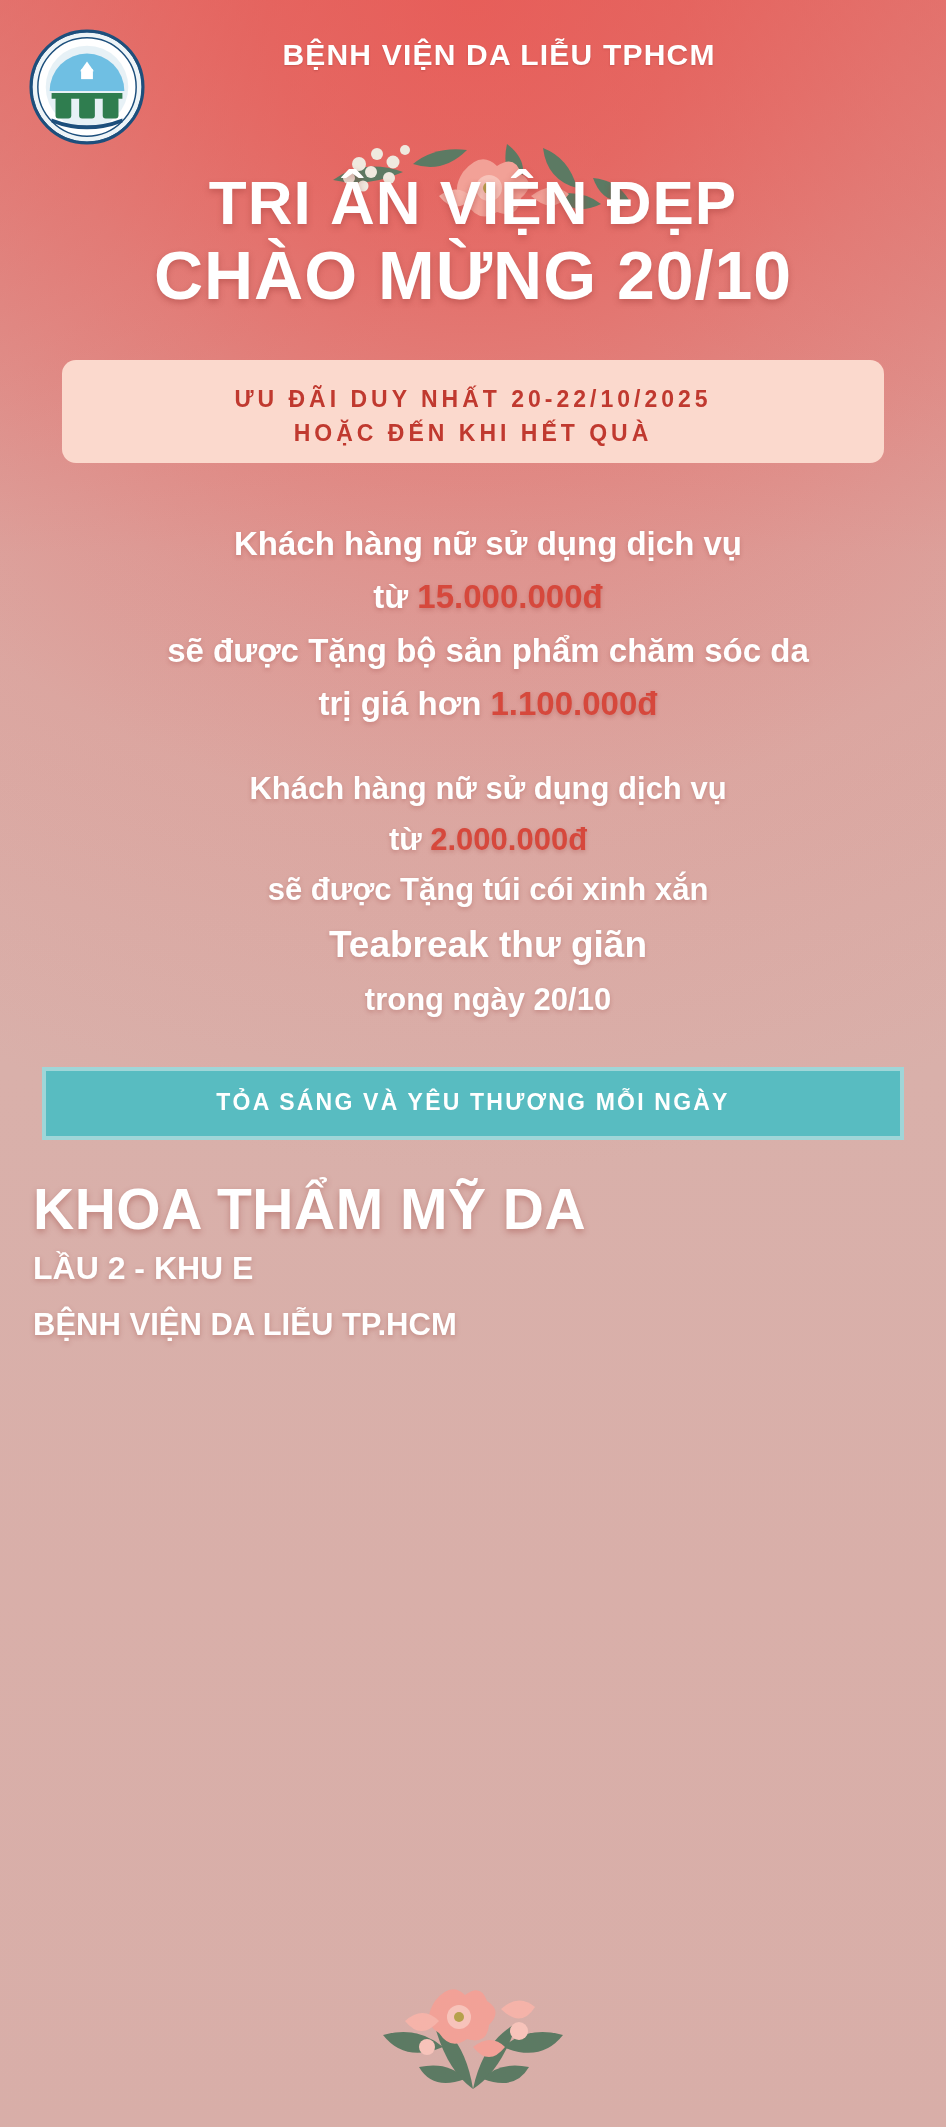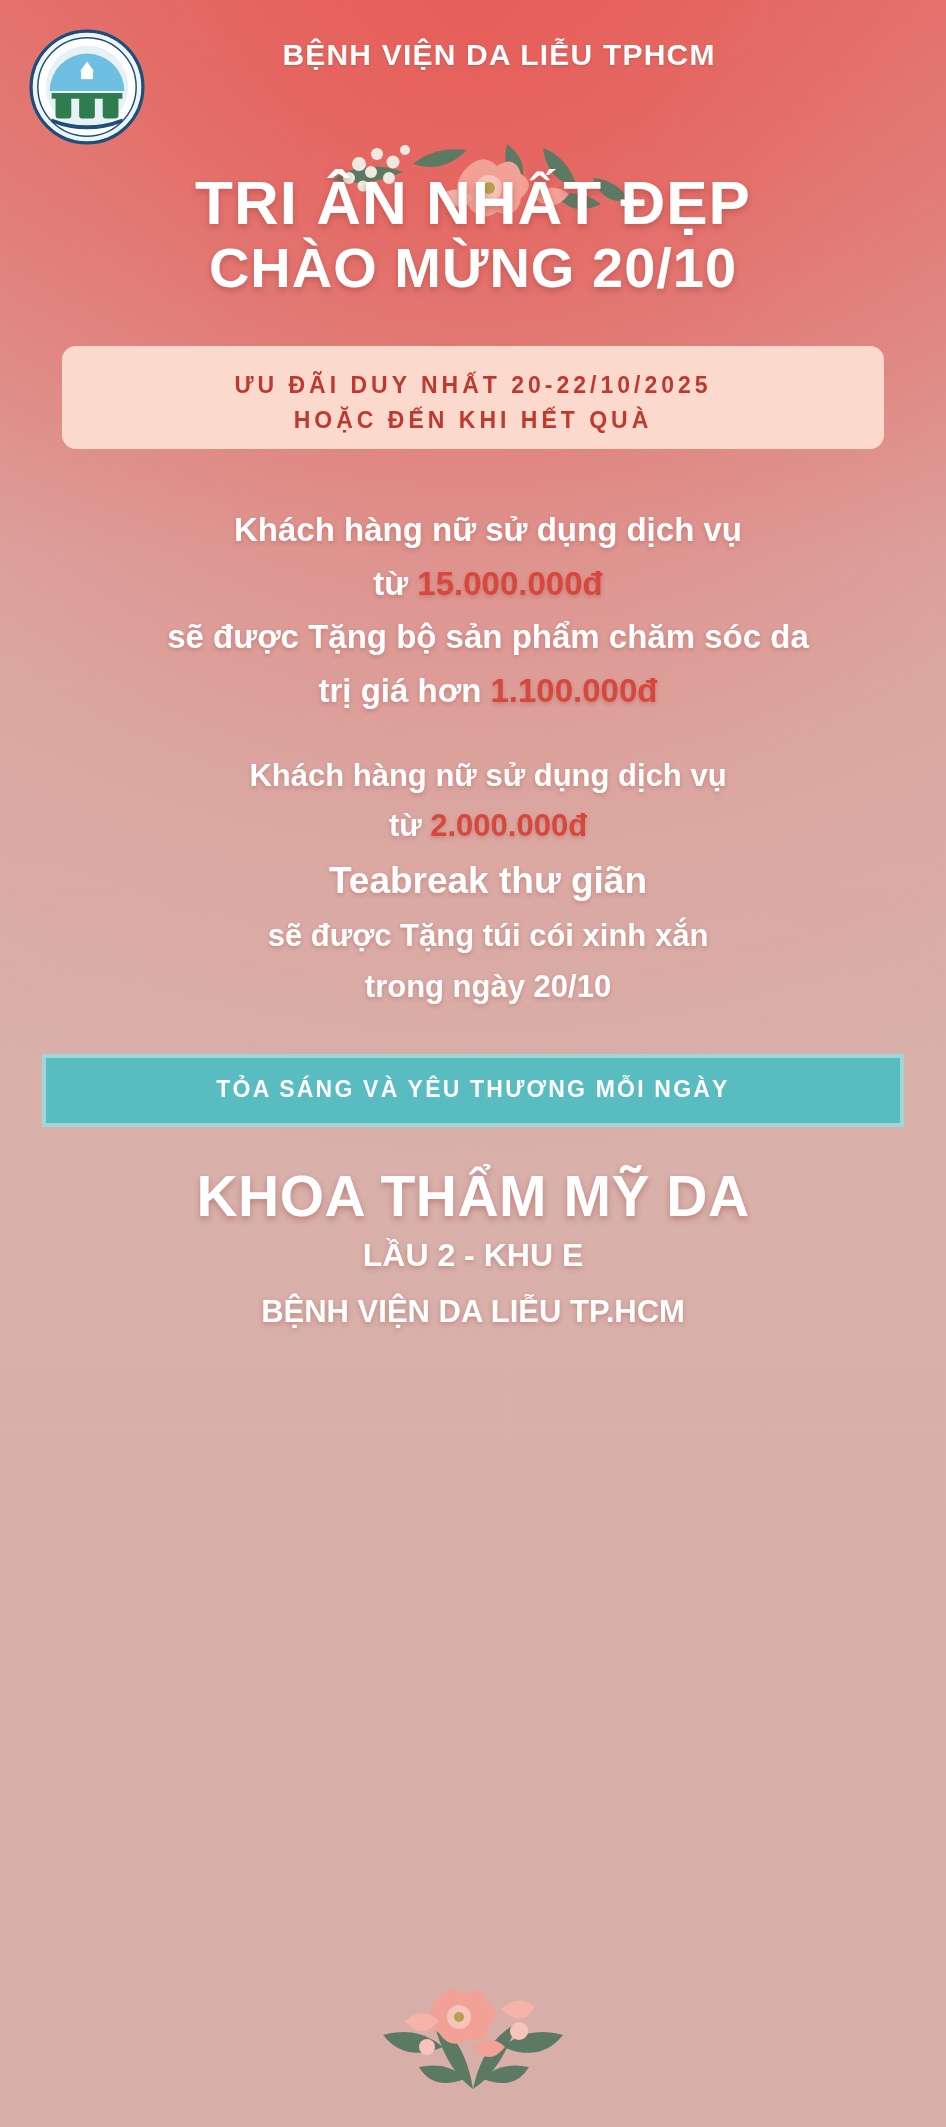--- a/index.html
+++ b/index.html
@@ -78,21 +78,21 @@
     text-align: center;
   }
   .title-line {
     color: #ffffff;
     font-weight: bold;
     letter-spacing: 1px;
     line-height: 1.12;
     text-shadow: 0 3px 6px rgba(160,60,55,0.45);
   }
   .title-line.l1 { font-size: 62px; }
-  .title-line.l2 { font-size: 56px; }
+  .title-line.l2 { font-size: 68px; }
 
   
   .ribbon {
     position: relative;
     margin: 46px 62px 0 62px;
     background: #fbd9cd;
     border-radius: 14px;
     padding: 22px 16px 12px 16px;
     text-align: center;
   }
@@ -140,21 +140,21 @@
     font-weight: bold;
     font-size: 23px;
     letter-spacing: 2.2px;
     line-height: 1.35;
   }
 
   
   .footer {
     position: relative;
     margin-top: 36px;
-    text-align: center;
+    padding-left: 33px;
   }
   .f-dept {
     color: #ffffff;
     font-weight: bold;
     font-size: 57px;
     letter-spacing: 0.5px;
     text-shadow: 0 3px 6px rgba(150,60,55,0.40);
   }
   .f-loc {
     color: #ffffff;
@@ -221,21 +221,21 @@
         <path d="M170 52 q18 -22 34 -6 q18 -12 24 8 q16 10 0 24 q-4 22 -24 14 q-18 12 -30 -8 q-18 -10 -4 -32z" fill="#f2a197"></path>
         <circle cx="196" cy="68" r="13" fill="#f7c3ba"></circle>
         <circle cx="196" cy="68" r="6" fill="#b6a14c"></circle>
         <path d="M238 76 q20 -16 38 -2 q-16 22 -38 2z" fill="#f2a197"></path>
         <path d="M146 76 q18 -14 34 2 q-18 18 -34 -2z" fill="#f5b3a9"></path>
       </g>
     </svg>
   </div>
 
   <div class="title-block">
-    <div class="title-line l1">TRI ÂN NHẤT ĐẸP</div>
+    <div class="title-line l1">TRI ÂN VIỆN ĐẸP</div>
     <div class="title-line l2">CHÀO MỪNG 20/10</div>
   </div>
 
   <div class="ribbon">
     <div class="ribbon-line">ƯU ĐÃI DUY NHẤT 20-22/10/2025</div>
     <div class="ribbon-line">HOẶC ĐẾN KHI HẾT QUÀ</div>
   </div>
 
   <div class="body-block">
 
@@ -250,22 +250,22 @@
       </div>
     </div>
 
     <div class="gap-block"></div>
 
     <div>
       <div class="b-line small">Khách hàng nữ sử dụng dịch vụ</div>
       <div class="b-line small">
         <span>từ </span><span class="accent">2.000.000đ</span>
       </div>
+      <div class="b-line small">sẽ được Tặng túi cói xinh xắn</div>
       <div class="b-line big">Teabreak thư giãn</div>
-      <div class="b-line small">sẽ được Tặng túi cói xinh xắn</div>
       <div class="b-line small">trong ngày 20/10</div>
     </div>
   </div>
 
   <div class="callout">
     <div class="callout-line">TỎA SÁNG VÀ YÊU THƯƠNG MỖI NGÀY</div>
   </div>
 
   <div class="footer">
     <div class="f-dept">KHOA THẨM MỸ DA</div>

